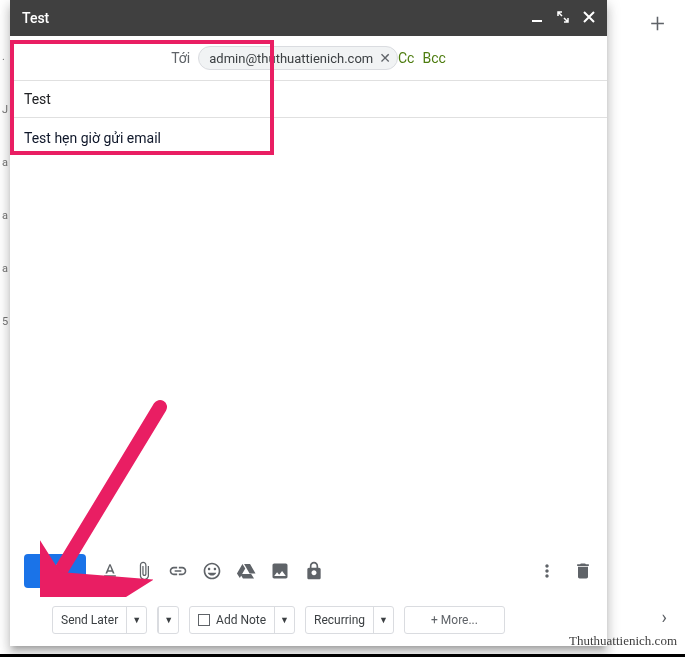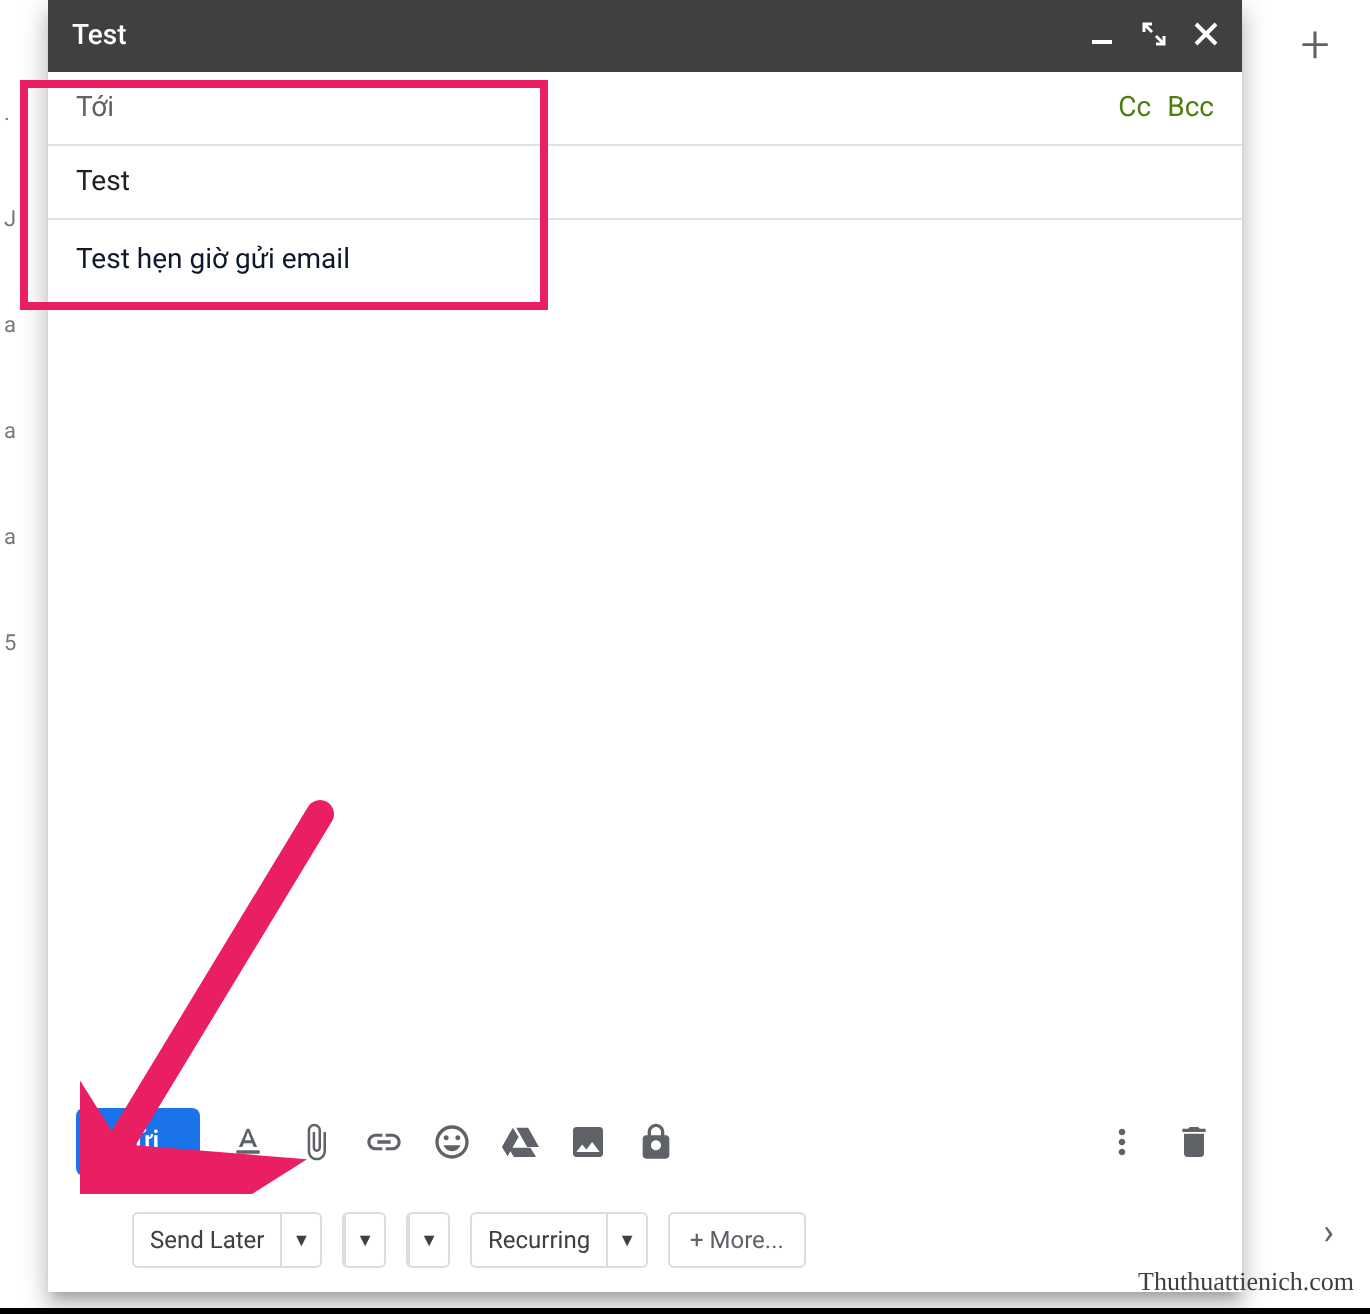--- a/index.html
+++ b/index.html
@@ -2,21 +2,21 @@
 <html><head>
   <meta charset="utf-8">
   <style>
     * { margin: 0; padding: 0; box-sizing: border-box; font-family: Roboto, Arial, sans-serif; }
     body { width: 685px; height: 657px; background: #fff; position: relative; overflow: hidden; }
     
     .plus-icon { position: absolute; top: 8px; right: 20px; font-size: 26px; color: #5f6368; font-weight: 300; cursor: pointer; }
     
     .compose-window {
       position: absolute;
-      top: 0; left: 24px;
+      top: 0; left: 10px;
       width: 597px; height: 646px;
       background: #fff;
       box-shadow: 0 8px 10px 1px rgba(0,0,0,.14), 0 3px 14px 2px rgba(0,0,0,.12), 0 5px 5px -3px rgba(0,0,0,.2);
       display: flex; flex-direction: column;
       border-radius: 2px 2px 0 0;
     }
     
     .compose-header {
       background: #404040;
       color: #fff;
@@ -37,21 +37,21 @@
       border: 4px solid #e91e63;
       pointer-events: none;
       z-index: 10;
     }
     
     .to-row {
       padding: 10px 14px;
       border-bottom: 1px solid #e0e0e0;
       display: flex;
       align-items: center;
-      justify-content: space-between;
+      justify-content: center;
       font-size: 14px;
       color: #5f6368;
     }
     .to-left { display: flex; align-items: center; gap: 8px; }
     .chip {
       display: inline-flex;
       align-items: center;
       background: #f1f3f4;
       border: 1px solid #dadce0;
       border-radius: 14px;
@@ -127,21 +127,21 @@
     }
     .action-btn .main { padding: 0 8px; display: flex; align-items: center; gap: 6px; height: 100%; }
     .action-btn .dd { border-left: 1px solid #dadce0; padding: 0 5px; height: 100%; display: flex; align-items: center; font-size: 9px; }
     .action-btn .chk { width: 12px; height: 12px; border: 1.5px solid #5f6368; display: inline-block; }
     .more-btn {
       border: 1px solid #dadce0;
       border-radius: 3px;
       background: #fff;
       font-size: 12px;
       color: #5f6368;
-      padding: 0 10px;
+      padding: 0 26px;
       height: 28px;
       cursor: pointer;
     }
     .chev-right {
       position: absolute;
       right: 18px;
       bottom: 30px;
       color: #5f6368;
       font-size: 18px;
       cursor: pointer;
@@ -201,20 +201,24 @@
         <svg width="12" height="12" viewBox="0 0 12 12" stroke="#fff" stroke-width="2">
             <path d="M1 1l10 10M11 1L1 11"></path>
           </svg>
       </span>
     </div>
   </div>
 
   <div class="to-row">
     <div class="to-left">
       <span>Tới</span>
+      <span class="chip">
+        <span>admin@thuthuattienich.com</span>
+        <span class="chip-x">✕</span>
+      </span>
     </div>
     <div class="cc-bcc">
       <span>Cc</span>
       <span>Bcc</span>
     </div>
   </div>
 
   <div class="subject-row">Test</div>
 
   <div class="body-area">Test hẹn giờ gửi email</div>
@@ -274,20 +278,24 @@
 
   <div class="action-bar">
     <div class="action-btn">
       <span class="main">Send Later</span>
       <span class="dd">▼</span>
     </div>
     <div class="action-btn">
       <span class="dd">▼</span>
     </div>
     <div class="action-btn">
+      <span class="main">
+          <span class="chk"></span>
+          <span>Add Note</span>
+        </span>
       <span class="dd">▼</span>
     </div>
     <div class="action-btn">
       <span class="main">Recurring</span>
       <span class="dd">▼</span>
     </div>
     <button class="more-btn">+ More...</button>
   </div>
 </div>
 

